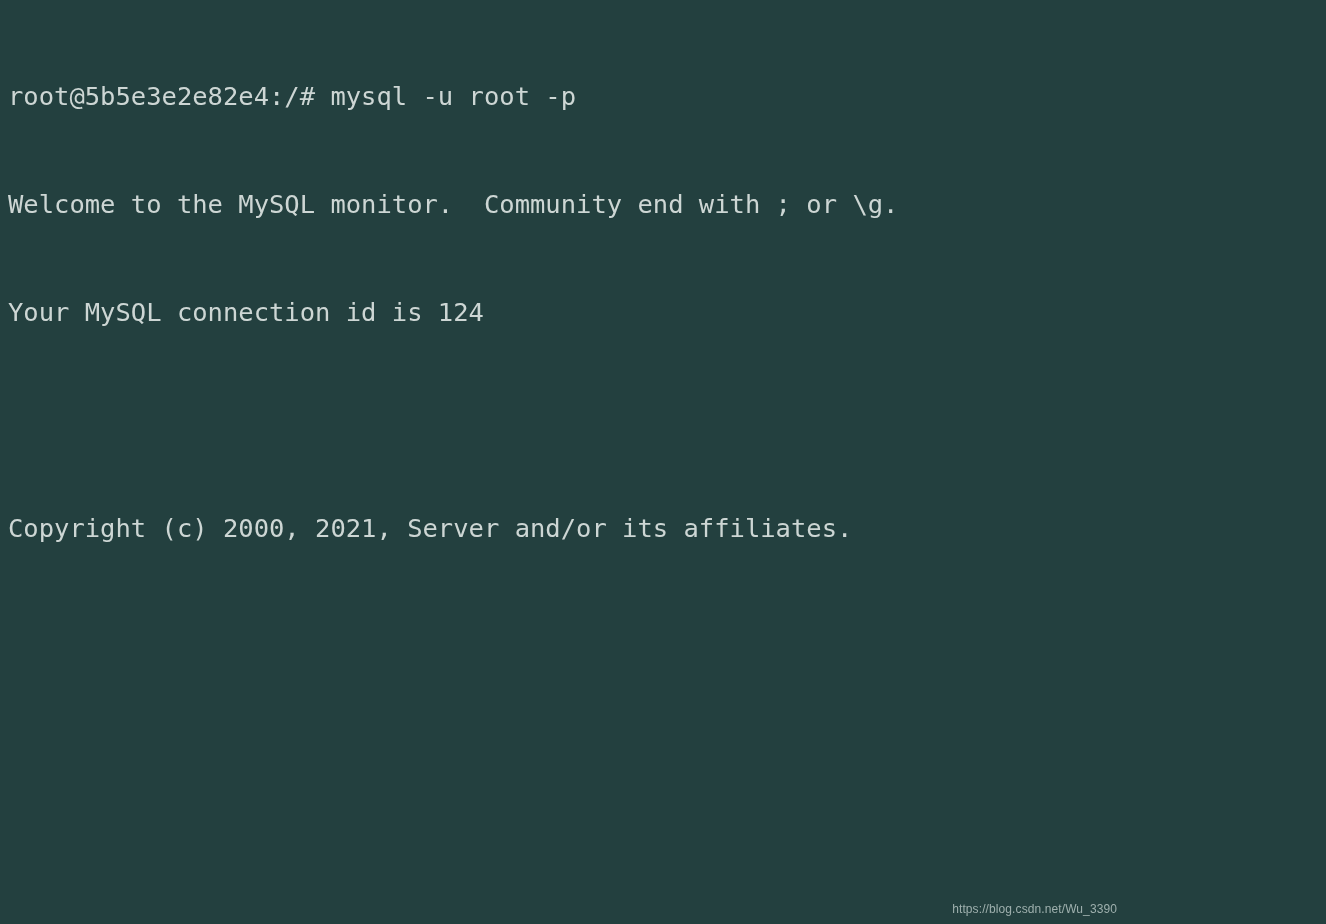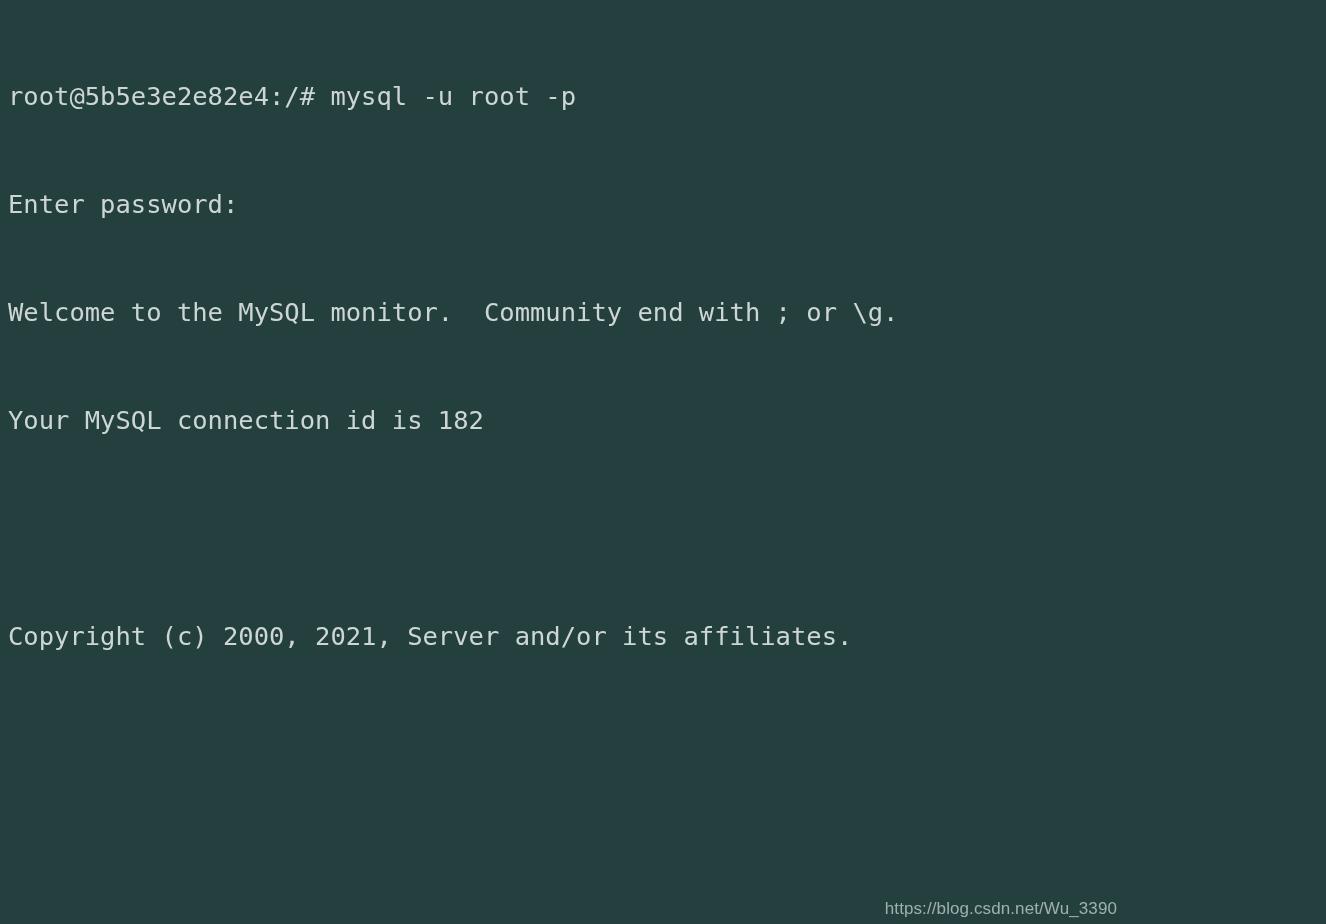--- a/index.html
+++ b/index.html
@@ -47,38 +47,37 @@
 
   .term-line.blank {
     color: transparent;
   }
 
   #watermark {
     position: absolute;
     right: 12px;
     bottom: 6px;
     font-family: "Liberation Sans", "DejaVu Sans", sans-serif;
-    font-size: 17px;
+    font-size: 12px;
     line-height: 18px;
     color: #9fb0ae;
     white-space: pre;
     letter-spacing: 0.1px;
     margin-top: 14px;
   }
 </style>
 </head>
 <body>
 
 <div id="terminal">
 
   <div id="terminal-output">
     <span class="term-line">root@5b5e3e2e82e4:/# mysql -u root -p</span>
-    <span class="term-line">Enter password:</span>
     <span class="term-line">Welcome to the MySQL monitor.  Community end with ; or \g.</span>
-    <span class="term-line">Your MySQL connection id is 182</span>
+    <span class="term-line">Your MySQL connection id is 124</span>
     <span class="term-line blank"></span>
     <span class="term-line">Copyright (c) 2000, 2021, Server and/or its affiliates.</span>
     <span class="term-line blank"></span>
     
     
     
     
     
     
     

